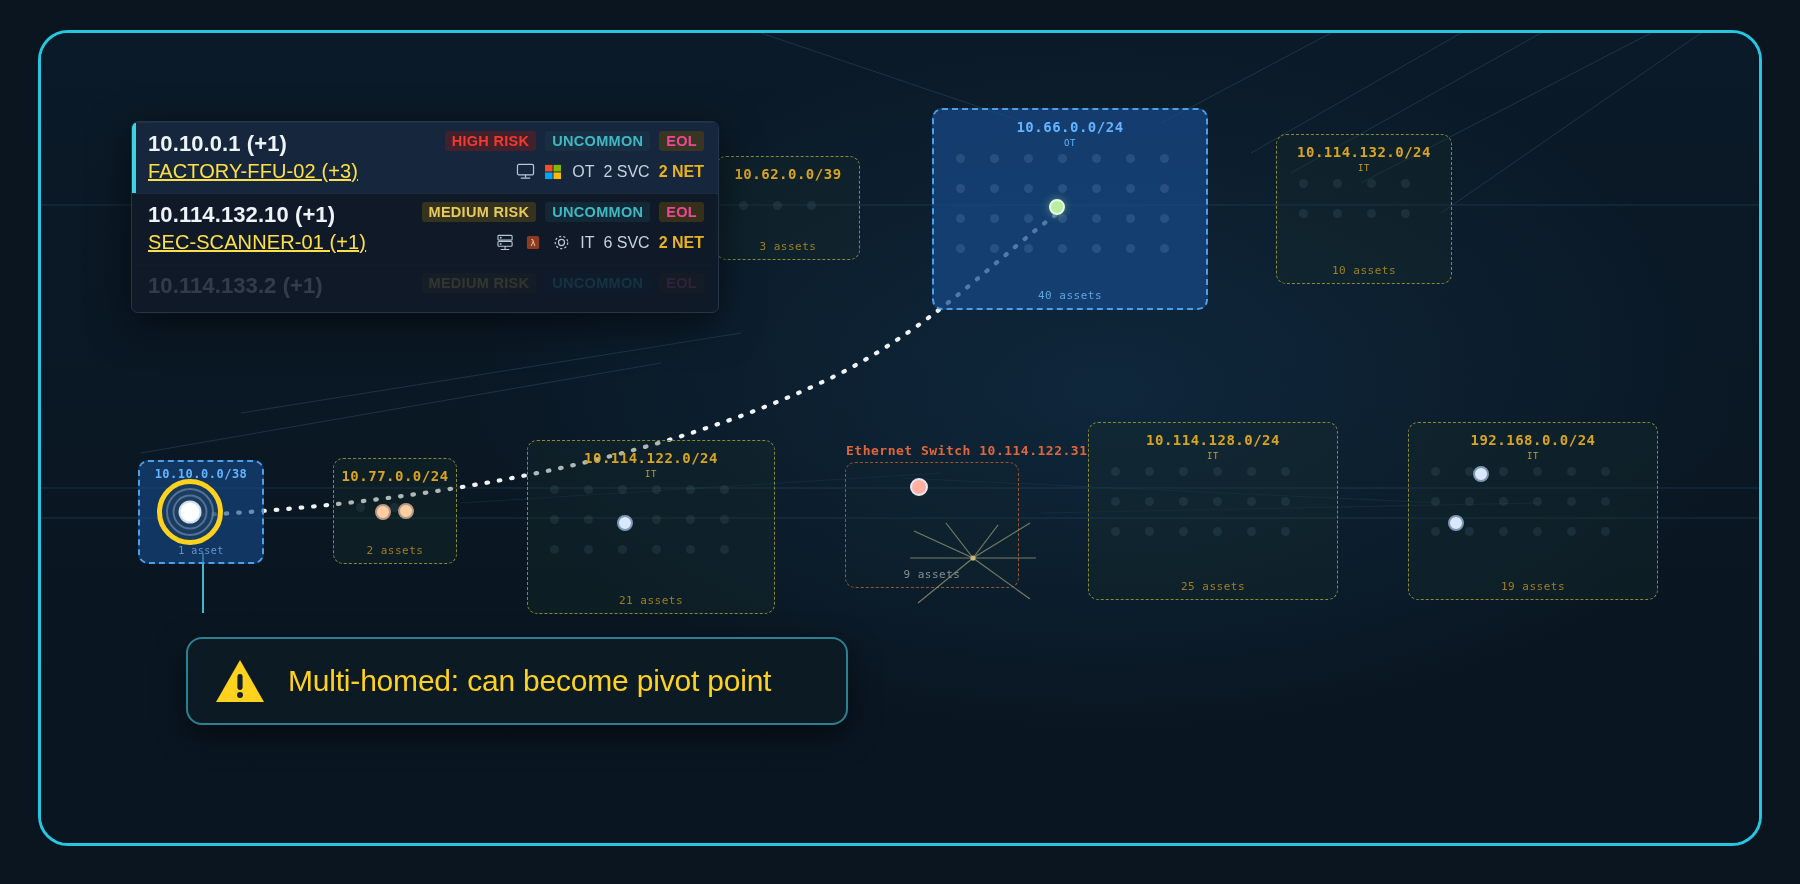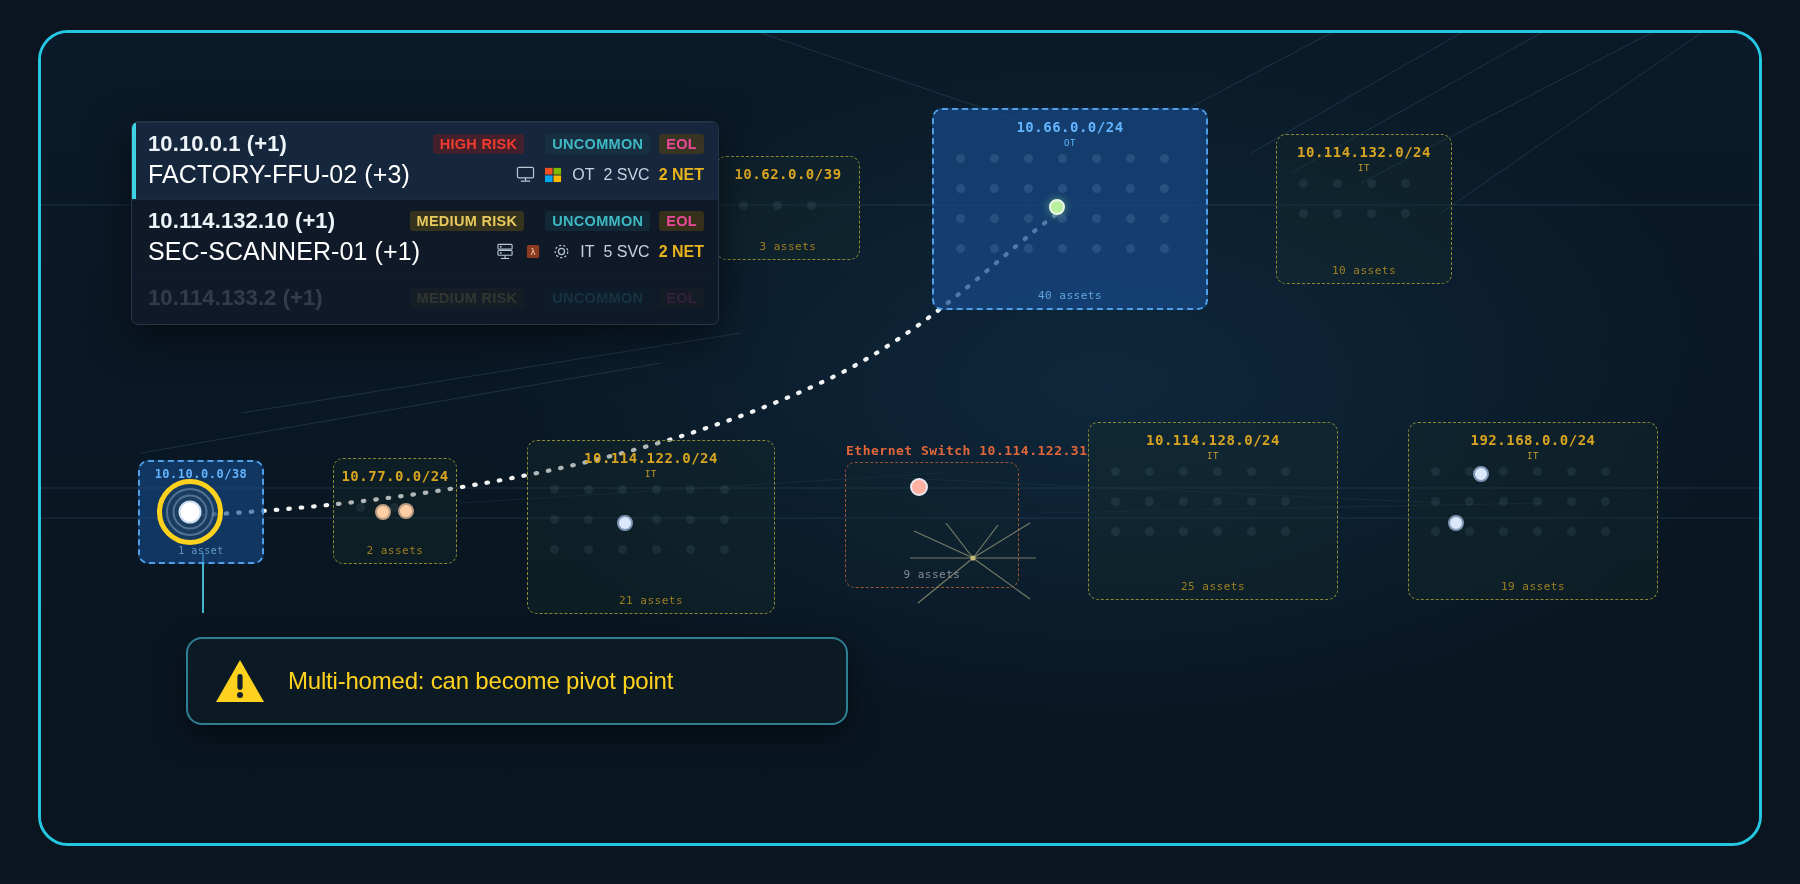--- a/index.html
+++ b/index.html
@@ -229,55 +229,56 @@
     content: "";
     position: absolute;
     left: 0; top: 0; bottom: 0;
     width: 4px;
     background: #3fd2e2;
   }
   .result-row.faded { opacity: .16; }
 
   .rr-top {
     display: flex;
-    align-items: center;
+    align-items: flex-start;
     justify-content: space-between;
   }
   .rr-ip {
     font-size: 22px;
     font-weight: bold;
     color: #eef3f8;
     letter-spacing: .1px;
     white-space: nowrap;
   }
   .rr-badges { display: flex; align-items: center; gap: 9px; }
   .badge {
     font-size: 14.5px;
     font-weight: bold;
     letter-spacing: .3px;
     padding: 2px 7px;
     border-radius: 3px;
     white-space: nowrap;
   }
   .badge.b-high   { color: #f4392f; background: rgba(120,28,24,0.45); }
   .badge.b-medium { color: #e8c95d; background: rgba(92,76,18,0.5); }
-  .badge.b-uncommon { color: #3fb9c4; background: rgba(24,60,70,0.45); margin-left: 12px; }
+  .badge.b-uncommon { color: #3fb9c4; background: rgba(24,60,70,0.45); }
   .badge.b-eol    { color: #ec4899; background: rgba(88,66,12,0.55); }
 
   .rr-bot {
     display: flex;
     align-items: center;
     justify-content: space-between;
     margin-top: 3px;
   }
   .rr-host {
-    font-size: 25px;
-    color: #ffffff;
+    font-size: 20px;
+    color: #fde047;
     letter-spacing: .1px;
     white-space: nowrap;
+    text-decoration: underline;
   }
   .rr-meta {
     display: flex;
     align-items: center;
     gap: 9px;
     font-size: 16px;
     color: #b9c6d4;
     white-space: nowrap;
   }
   .rr-meta .net { color: #e9b31c; font-weight: bold; }
@@ -296,21 +297,21 @@
     border: 2px solid #2f7f93;
     border-radius: 16px;
     display: flex;
     align-items: center;
     gap: 22px;
     padding: 0 26px;
     box-sizing: border-box;
     box-shadow: 0 10px 30px rgba(0,0,0,0.5);
   }
   #callout-text {
-    font-size: 24px;
+    font-size: 30px;
     color: #ffd21e;
     letter-spacing: -.2px;
     white-space: nowrap;
   }
 </style>
 </head>
 <body>
 
 <div id="root">
 
@@ -588,21 +589,21 @@
                       <text x="9.5" y="12.5" font-size="9" font-family="DejaVu Sans, sans-serif" fill="#ffd2b5" text-anchor="middle">λ</text>
                     </svg>
                   </span>
                   <span class="ic">
                     <svg width="19" height="17" viewBox="0 0 20 18">
                       <circle cx="10" cy="9" r="3.2" fill="none" stroke="#b9c6d4" stroke-width="1.3"></circle>
                       <circle cx="10" cy="9" r="6.6" fill="none" stroke="#b9c6d4" stroke-width="1.3" stroke-dasharray="2.4 2.2"></circle>
                     </svg>
                   </span>
                   <span class="zone">IT</span>
-                  <span class="svc">5 SVC</span>
+                  <span class="svc">6 SVC</span>
                   <span class="net">2 NET</span>
                 </div>
               </div>
             </div>
             <div class="result-row faded">
               <div class="rr-top">
                 <div class="rr-ip">10.114.133.2 (+1)</div>
                 <div class="rr-badges">
                   <span class="badge b-medium">MEDIUM RISK</span>
                   <span class="badge b-uncommon">UNCOMMON</span>

